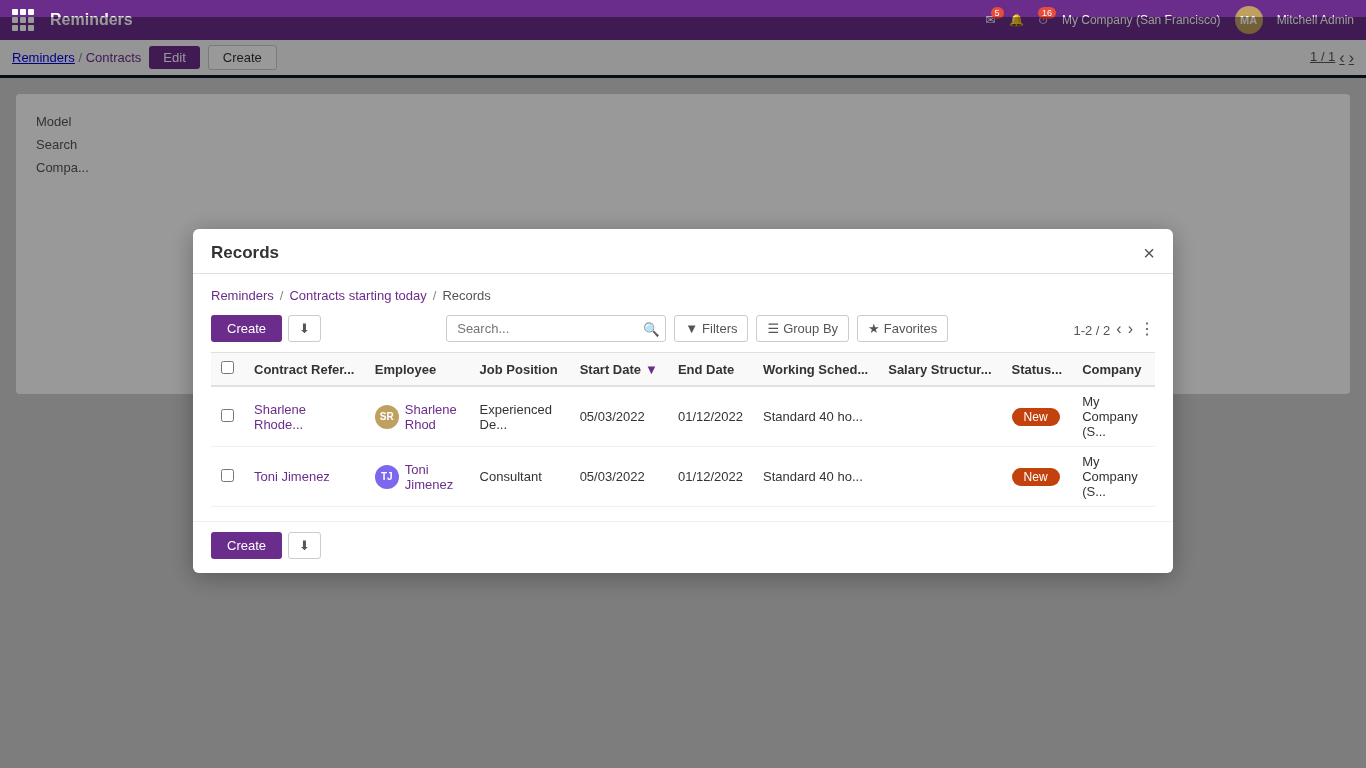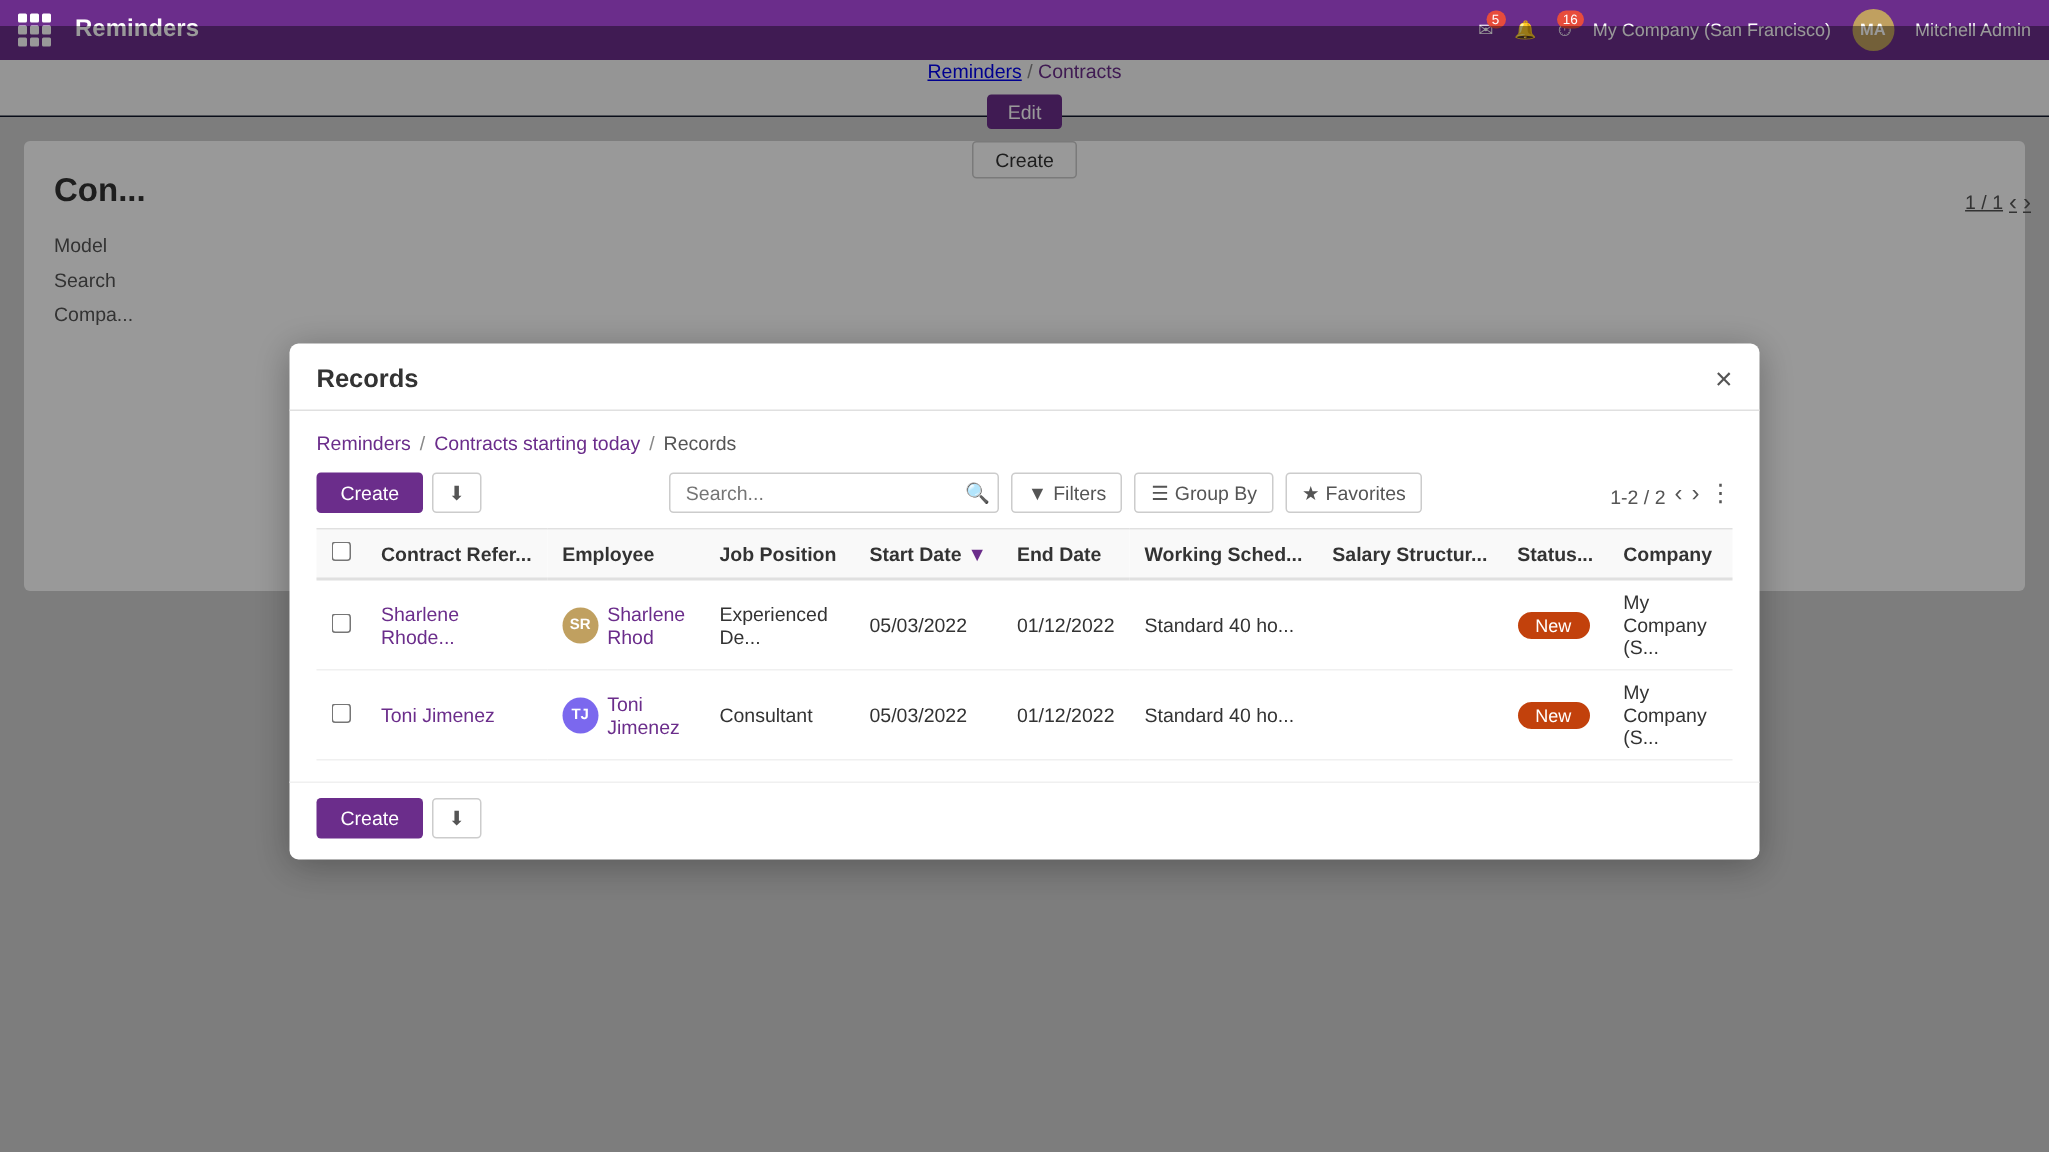--- a/index.html
+++ b/index.html
@@ -14,22 +14,22 @@
     .topbar-grid-icon span { background: white; border-radius: 1px; display: block; }
     .topbar-app-title { font-size: 16px; font-weight: bold; flex: 1; }
     .topbar-right { display: flex; align-items: center; gap: 14px; margin-left: auto; color: white; font-size: 12px; }
     .topbar-icon-badge { position: relative; display: inline-flex; align-items: center; }
     .badge { background: #e74c3c; color: white; border-radius: 8px; font-size: 9px; padding: 1px 4px; position: absolute; top: -6px; right: -8px; }
     .topbar-company { font-size: 12px; }
     .topbar-avatar { width: 28px; height: 28px; border-radius: 50%; background: #c0a060; display: flex; align-items: center; justify-content: center; color: white; font-size: 11px; font-weight: bold; }
 
     
     .subnav {
-      background: #f8f8f8; border-bottom: 1px solid #0f172a;
-      display: flex; align-items: center; padding: 0 12px; height: 38px; gap: 8px; flex-direction: column;
+      background: #f8f8f8; border-bottom: 3px solid #0f172a;
+      display: flex; align-items: center; padding: 0 12px; height: 38px; gap: 8px;
     }
     .subnav-breadcrumb { color: #6b2d8b; font-size: 13px; }
     .subnav-sep { color: #888; }
     .btn-edit { background: #6b2d8b; color: white; border: none; padding: 4px 14px; border-radius: 3px; cursor: pointer; font-size: 13px; }
     .btn-create-sub { background: white; color: #333; border: 1px solid #ccc; padding: 4px 14px; border-radius: 3px; cursor: pointer; font-size: 13px; }
     .subnav-right { margin-left: auto; display: flex; gap: 4px; color: #555; font-size: 13px; text-decoration: underline; }
     .nav-arrow { background: none; border: none; cursor: pointer; font-size: 16px; color: #555; }
 
     
     .main-content {
@@ -154,21 +154,20 @@
   <button class="btn-create-sub">Create</button>
   <div class="subnav-right">
     <span>1 / 1</span>
     <button class="nav-arrow">‹</button>
     <button class="nav-arrow">›</button>
   </div>
 </div>
 
 <div class="main-content">
   <div class="content-panel">
-    <div class="content-title">Con...</div>
     <div class="field-row">
       <span class="field-label">Model</span>
     </div>
     <div class="field-row">
       <span class="field-label">Search</span>
     </div>
     <div class="field-row">
       <span class="field-label">Compa...</span>
     </div>
   </div>

